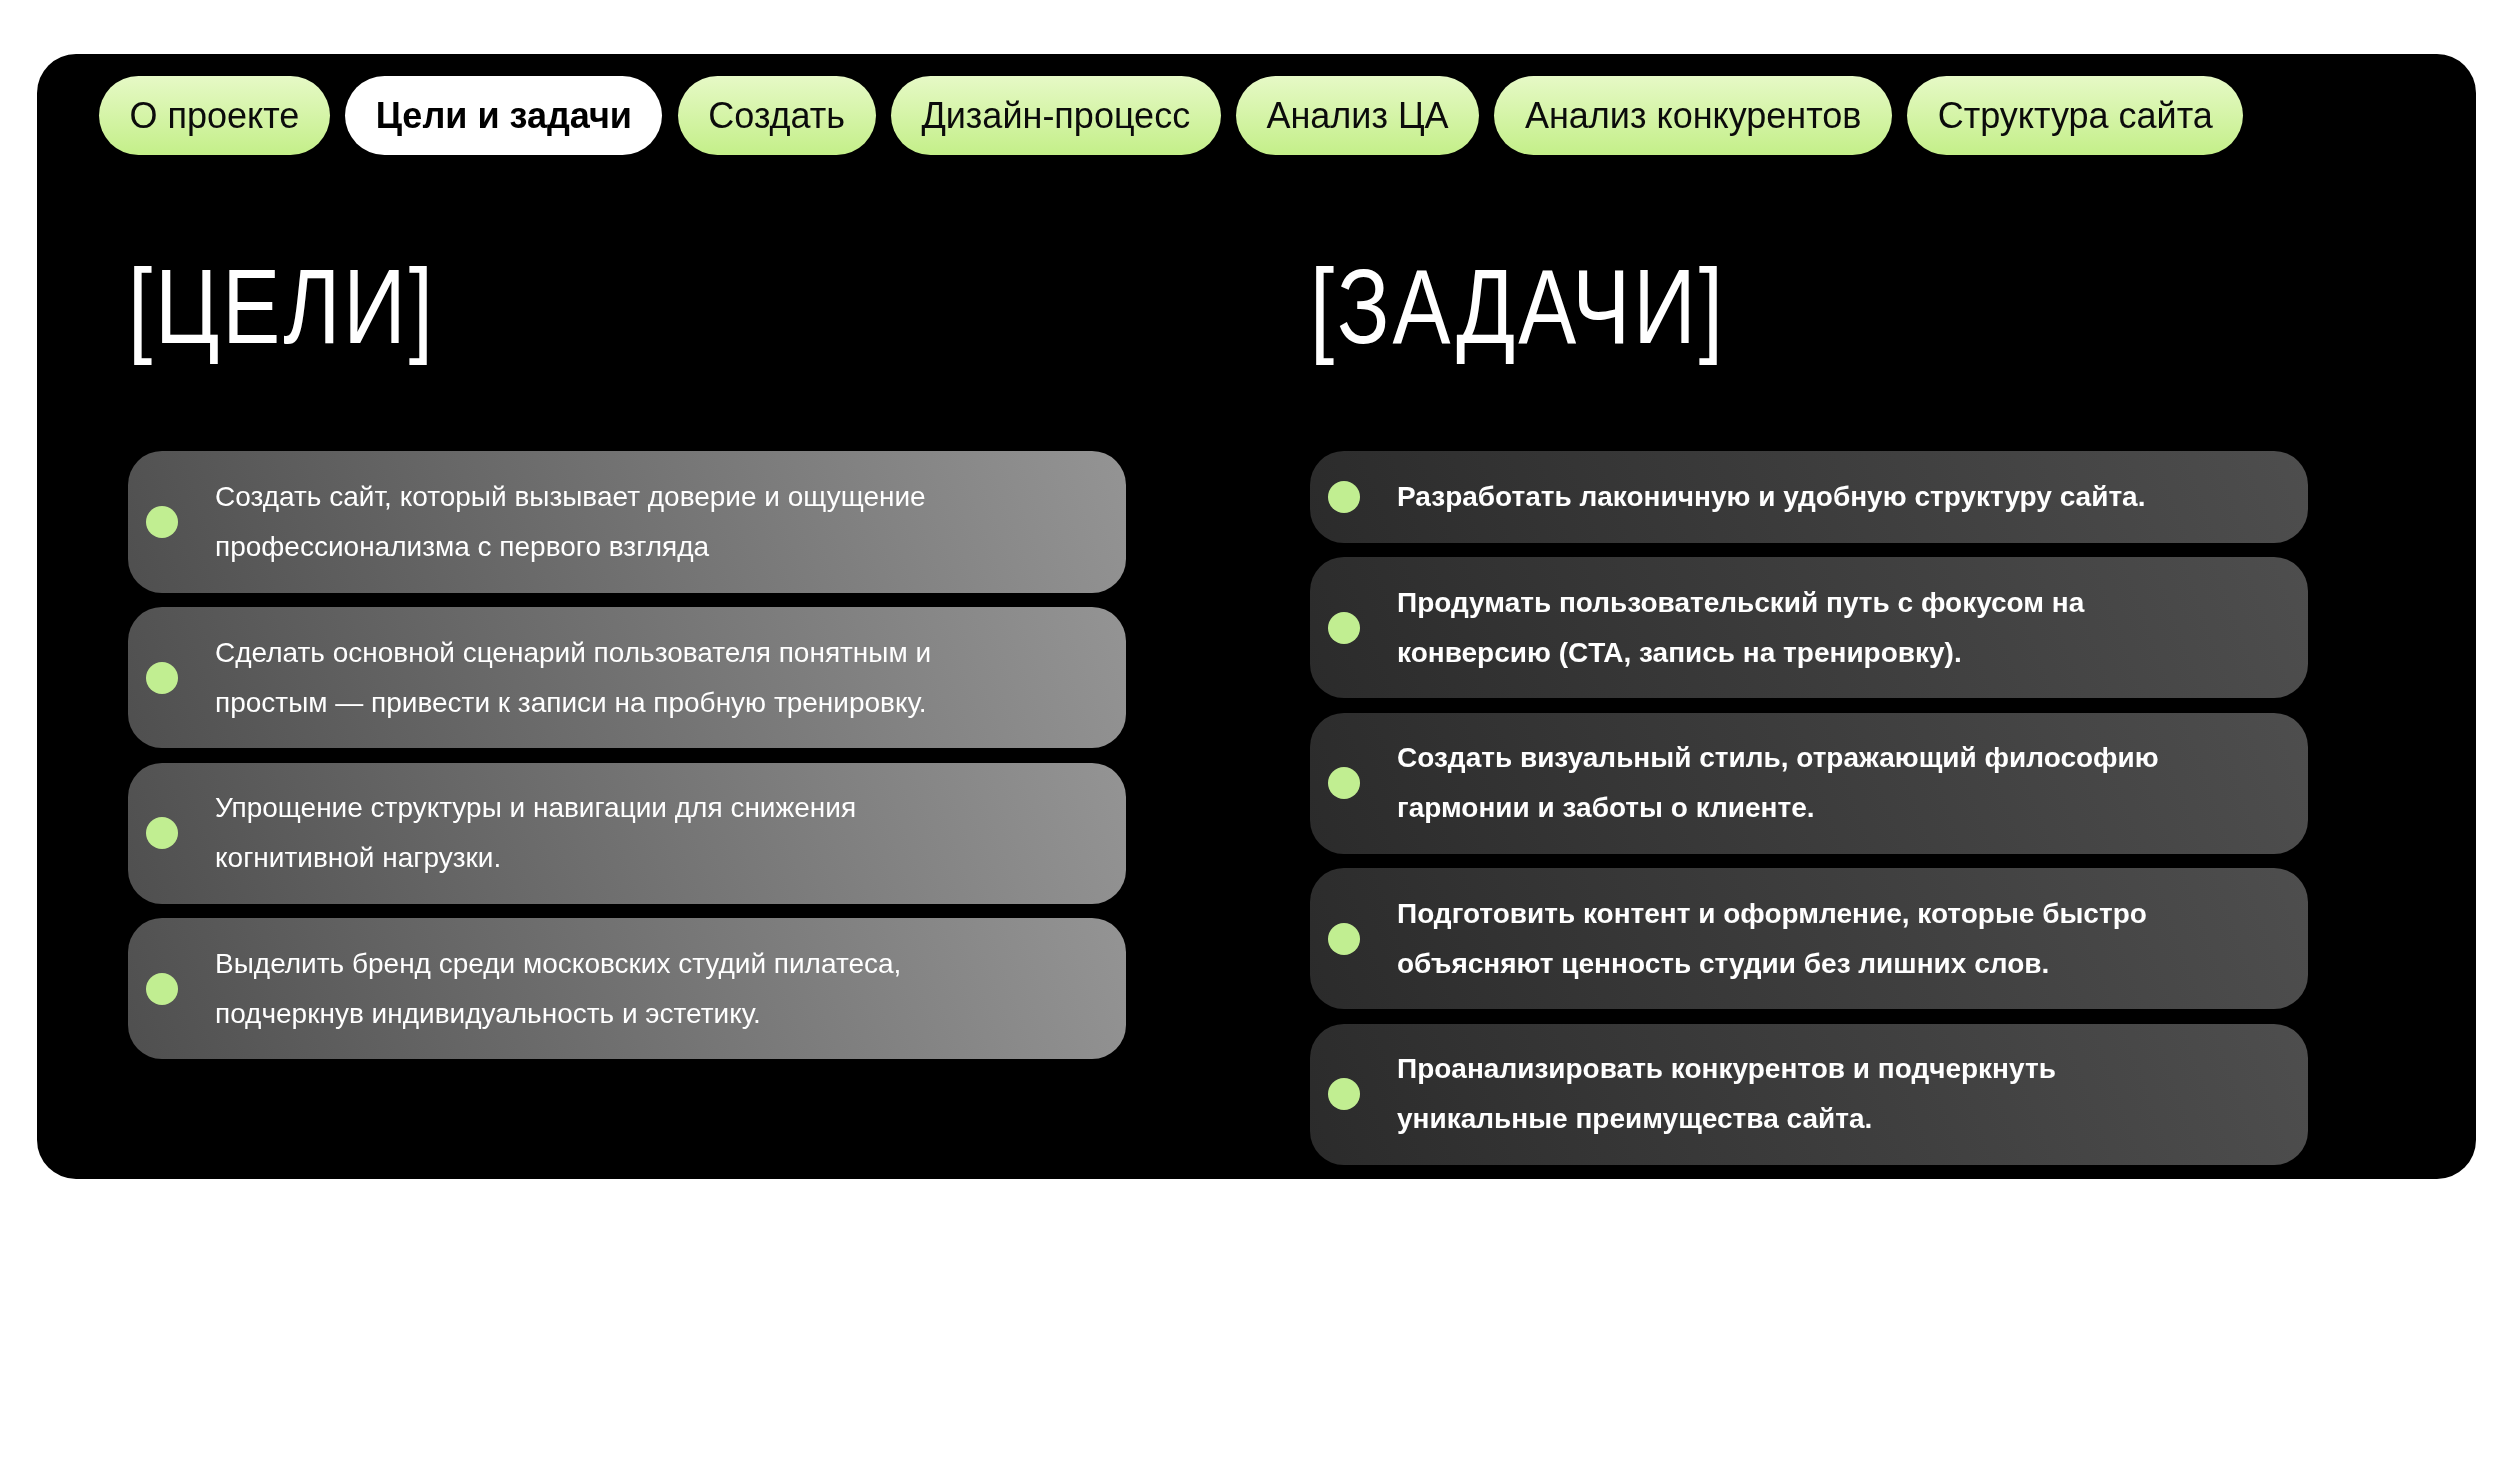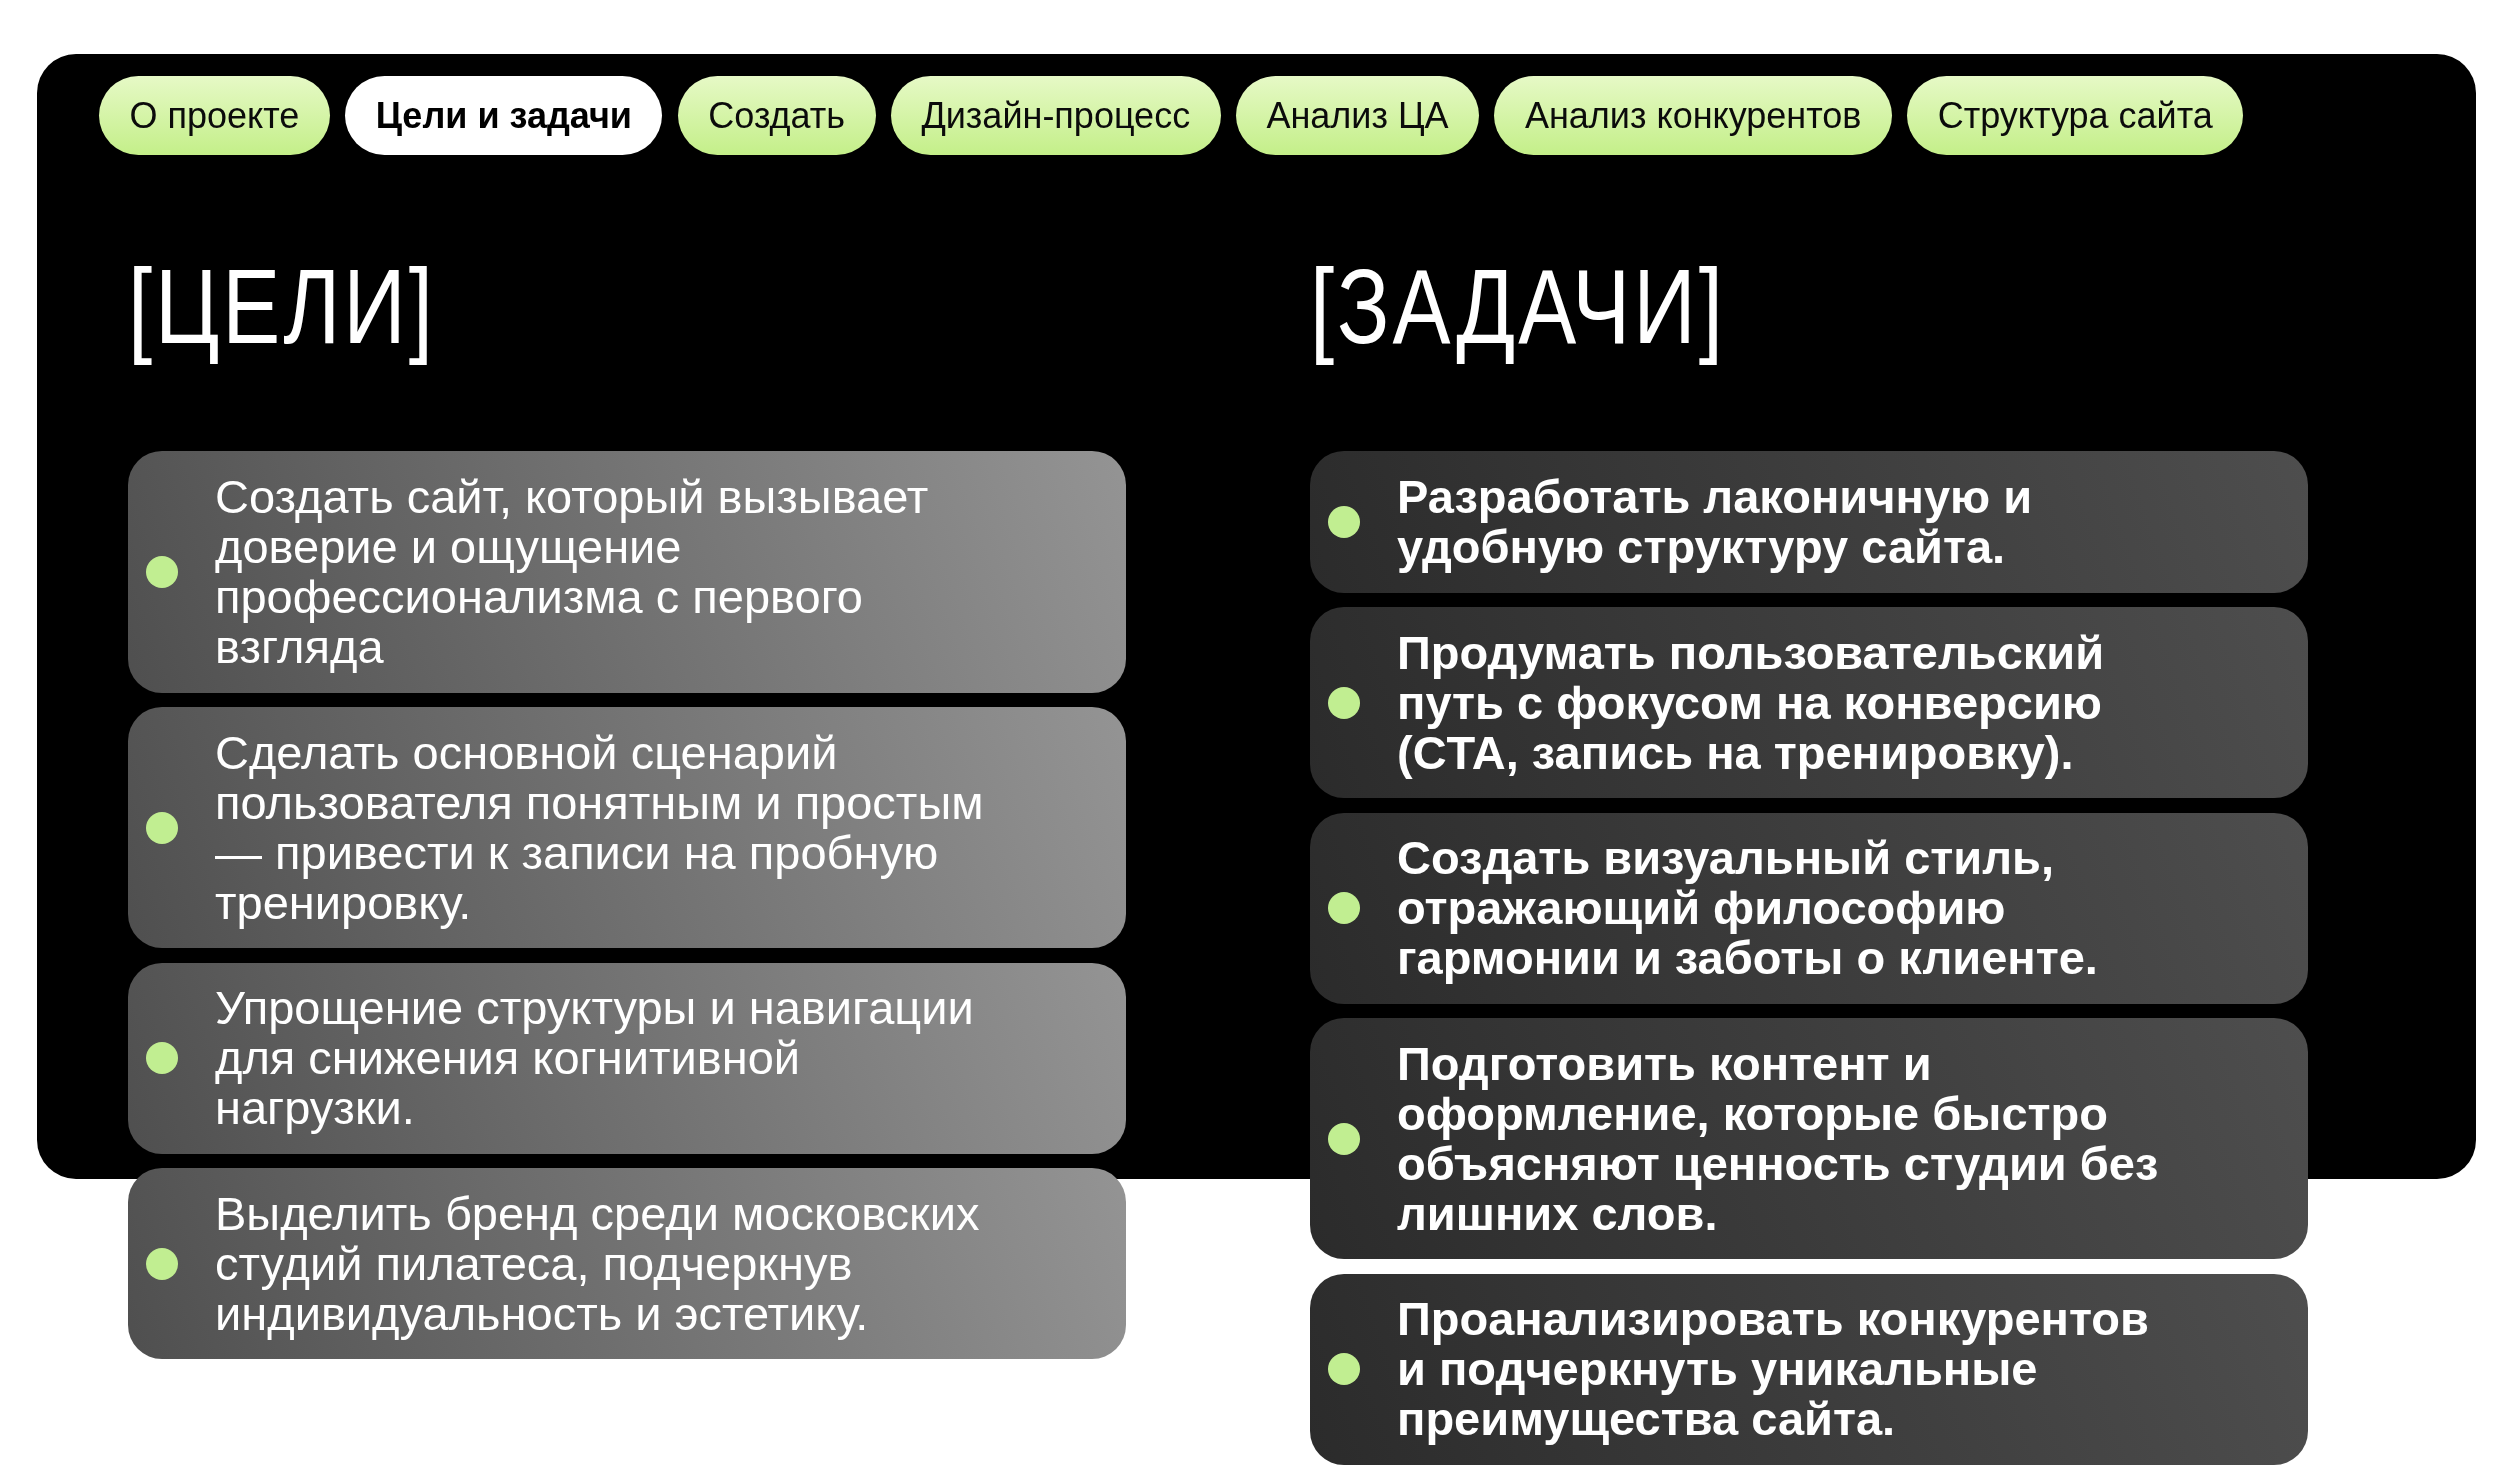--- a/index.html
+++ b/index.html
@@ -69,21 +69,21 @@
     font-weight:bold;
   }
   .dot{
     flex:none;
     width:32px;height:32px;border-radius:50%;
     background:var(--dot,#c1ee91);
     margin:0 37px 0 18px;
   }
   .card-text{
     color:var(--card-text-color,#ffffff);
-    font-size:47px;
+    font-size:28px;
     line-height:50px;
     max-width:781px;
   }
 </style>
 </head>
 <body>
 
 <div class="frame">
 
   <div class="tab-bar">

